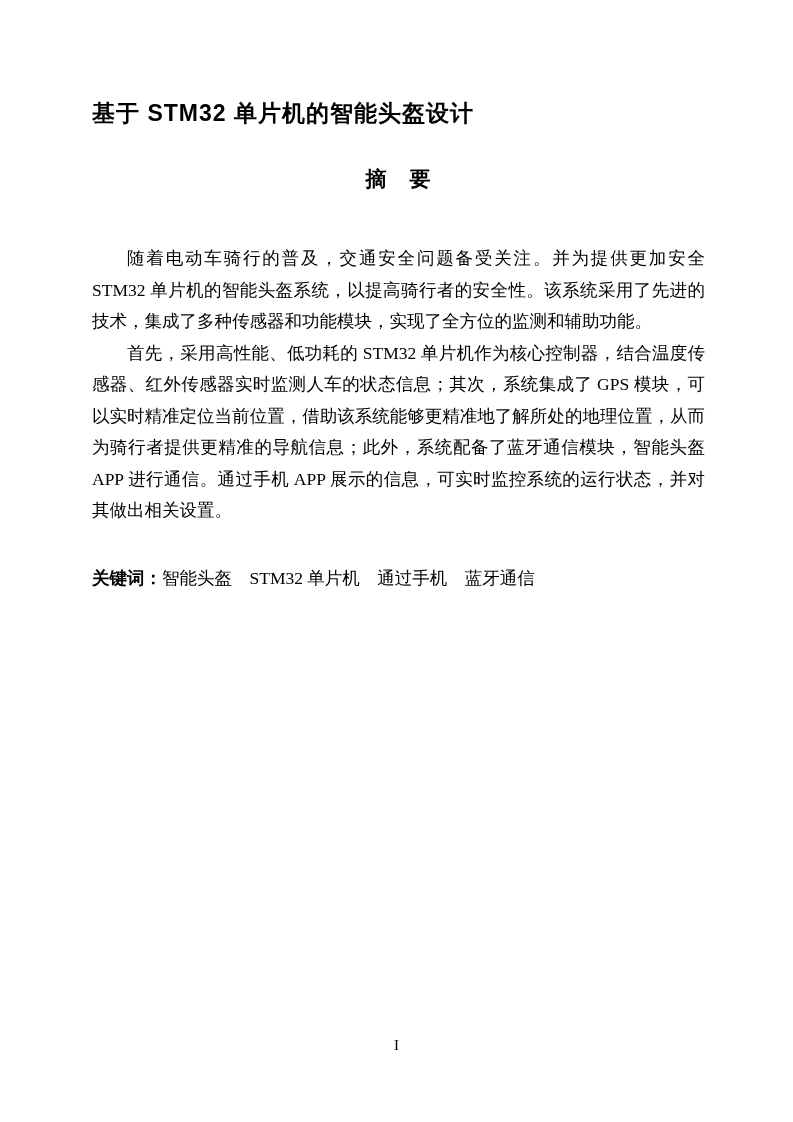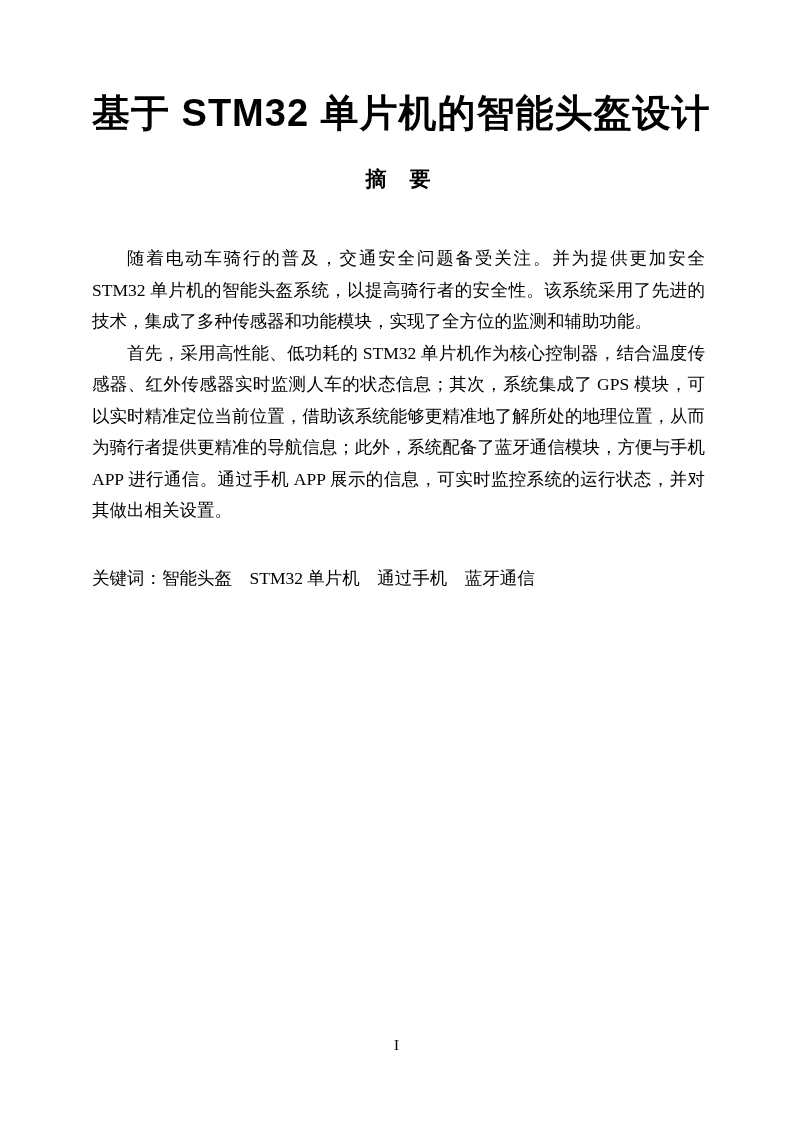--- a/index.html
+++ b/index.html
@@ -20,21 +20,21 @@
     height: 1122px;
     background: #ffffff;
     box-sizing: border-box;
   }
   .content {
     padding: 95px 88px 0 92px;
   }
   .doc-title {
     font-family: "Liberation Sans", sans-serif;
     font-weight: 700;
-    font-size: 38px;
+    font-size: 23px;
     line-height: 36px;
     text-align: left;
     letter-spacing: 1px;
     white-space: nowrap;
   }
   .abstract-heading {
     margin-top: 34px;
     font-family: "Liberation Sans", sans-serif;
     font-weight: 700;
     font-size: 21px;
@@ -52,21 +52,21 @@
     margin: 0;
     padding: 0;
     text-indent: 2em;
   }
   .keywords-line {
     margin-top: 36px;
     font-size: 17.5px;
     line-height: 31.5px;
   }
   .keywords-label {
-    font-weight: 400;
+    font-weight: 700;
   }
   .page-footer {
     position: absolute;
     top: 1036px;
     left: 0;
     width: 100%;
     text-align: center;
     font-size: 15px;
     line-height: 18px;
   }
@@ -76,21 +76,21 @@
 
 <div class="sheet">
   <div class="content">
 
     <div class="doc-title">基于 STM32 单片机的智能头盔设计</div>
 
     <div class="abstract-heading">摘　要</div>
 
     <div class="abstract-body">
       <p>随着电动车骑行的普及，交通安全问题备受关注。并为提供更加安全 STM32 单片机的智能头盔系统，以提高骑行者的安全性。该系统采用了先进的技术，集成了多种传感器和功能模块，实现了全方位的监测和辅助功能。</p>
-      <p>首先，采用高性能、低功耗的 STM32 单片机作为核心控制器，结合温度传感器、红外传感器实时监测人车的状态信息；其次，系统集成了 GPS 模块，可以实时精准定位当前位置，借助该系统能够更精准地了解所处的地理位置，从而为骑行者提供更精准的导航信息；此外，系统配备了蓝牙通信模块，方便与手机 APP 进行通信。通过手机 APP 展示的信息，可实时监控系统的运行状态，并对其做出相关设置。</p>
+      <p>首先，采用高性能、低功耗的 STM32 单片机作为核心控制器，结合温度传感器、红外传感器实时监测人车的状态信息；其次，系统集成了 GPS 模块，可以实时精准定位当前位置，借助该系统能够更精准地了解所处的地理位置，从而为骑行者提供更精准的导航信息；此外，系统配备了蓝牙通信模块，智能头盔 APP 进行通信。通过手机 APP 展示的信息，可实时监控系统的运行状态，并对其做出相关设置。</p>
     </div>
 
     <div class="keywords-line">
       <span class="keywords-label">关键词：</span><span>智能头盔　STM32 单片机　通过手机　蓝牙通信</span>
     </div>
 
   </div>
 
   <div class="page-footer">I</div>
 </div>

